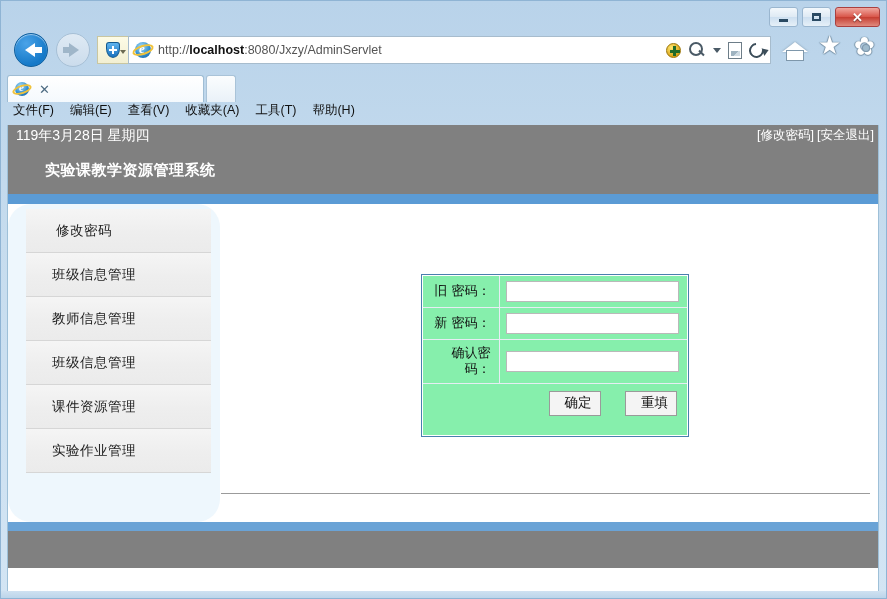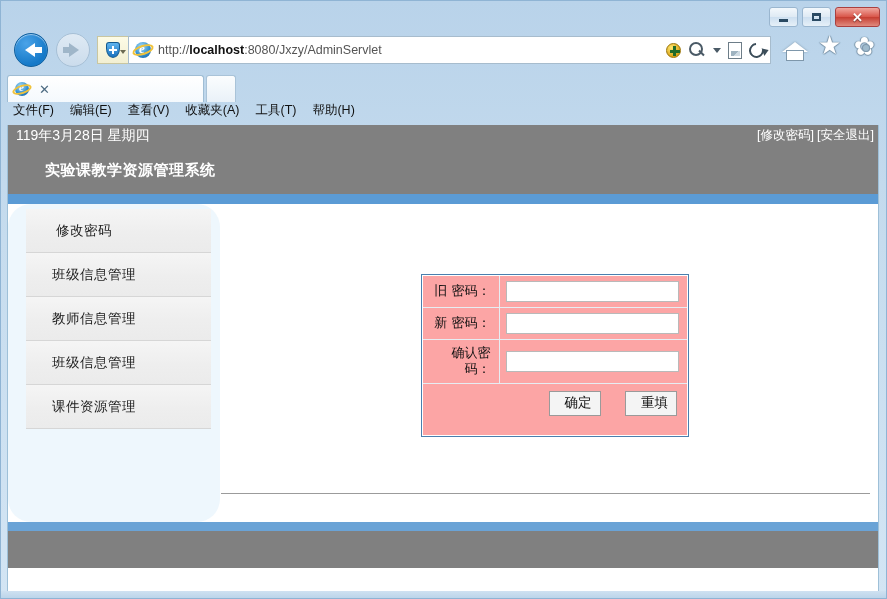--- a/index.html
+++ b/index.html
@@ -338,21 +338,21 @@
     line-height: 1.35;
   }
   #pwd-header .hl1 { color:#ffffff; font-size:12.5px; white-space:nowrap;
      font-family:"DejaVu Sans","Liberation Sans",sans-serif;}
   #pwd-header .hl2 { white-space:nowrap; font-size:12.5px;
      font-family:"DejaVu Sans","Liberation Sans",sans-serif;}
   #pwd-header .user { color:#c2342c; font-family:"DejaVu Sans Mono","Liberation Mono",monospace;
      font-size:12px; }
   #pwd-header .hint { color:#ffffff; }
 
-  #pwd-table { width:100%; border-collapse: collapse; background:#fca5a5; }
+  #pwd-table { width:100%; border-collapse: collapse; background:#86efac; }
   #pwd-table td {
     border-bottom: 1px solid #e6edf3;
     padding: 5px 3px;
     vertical-align: middle;
   }
   #pwd-table td.lbl {
     width: 76px; text-align: right; padding-right: 8px;
     border-right: 1px solid #e6edf3;
     font-size: 13px; color:#111; line-height: 1.25;
     font-family:"DejaVu Sans","Liberation Sans",sans-serif;
@@ -502,20 +502,23 @@
           <span>班级信息管理</span>
         </div>
         <div class="side-item">
           <span>教师信息管理</span>
         </div>
         <div class="side-item">
           <span>班级信息管理</span>
         </div>
         <div class="side-item">
           <span>课件资源管理</span>
+        </div>
+        <div class="side-item">
+          <span>实验作业管理</span>
         </div>
       </div>
 
       <div id="content">
 
         <div id="pwd-panel">
 
 
           <table id="pwd-table">
             <tbody>

